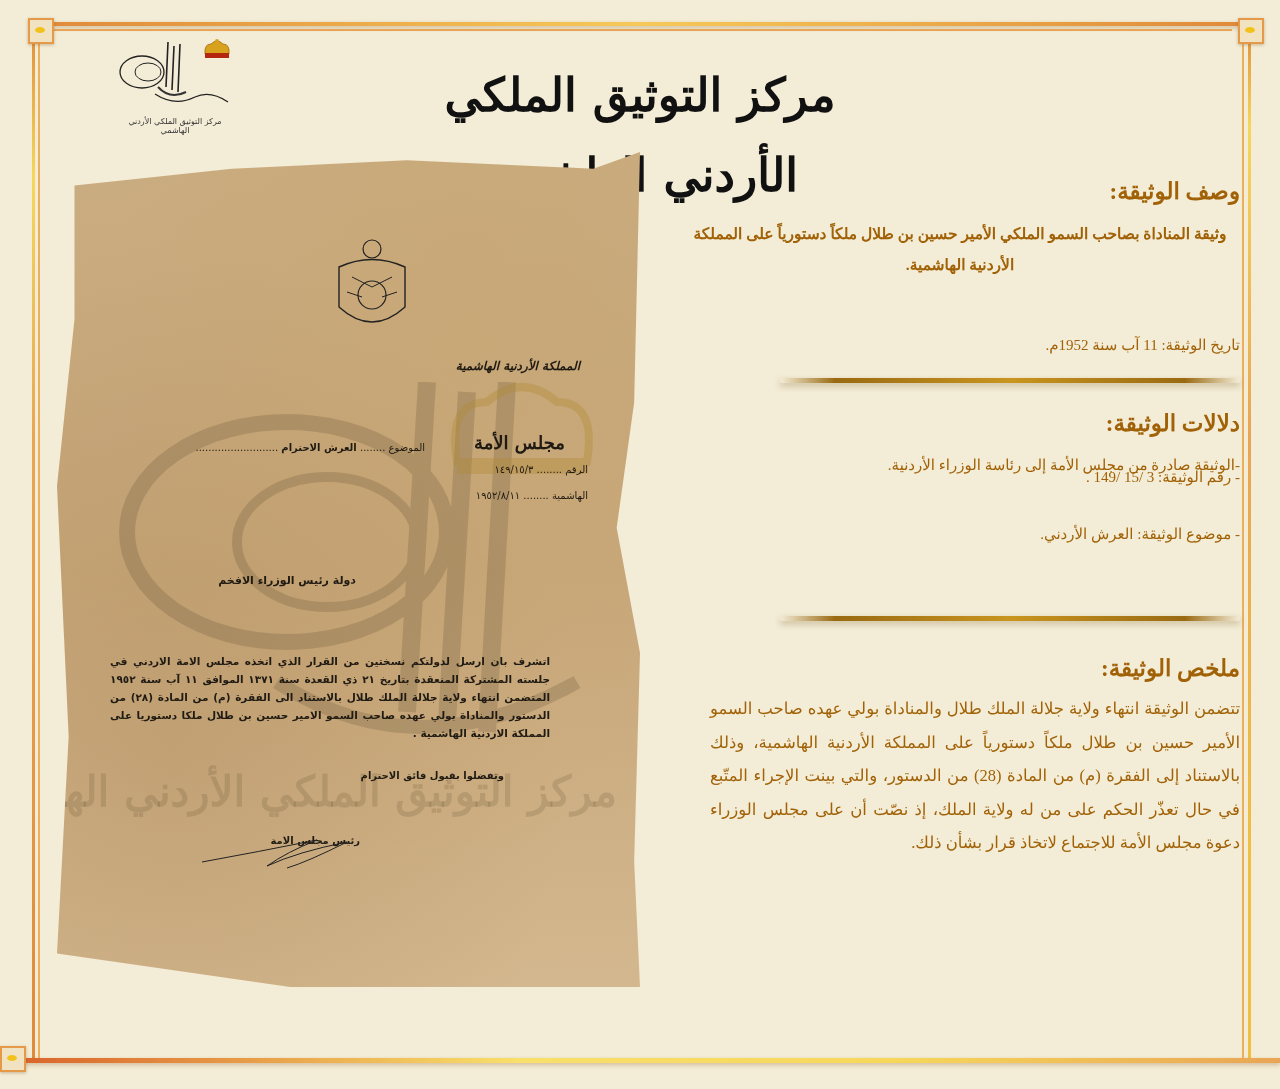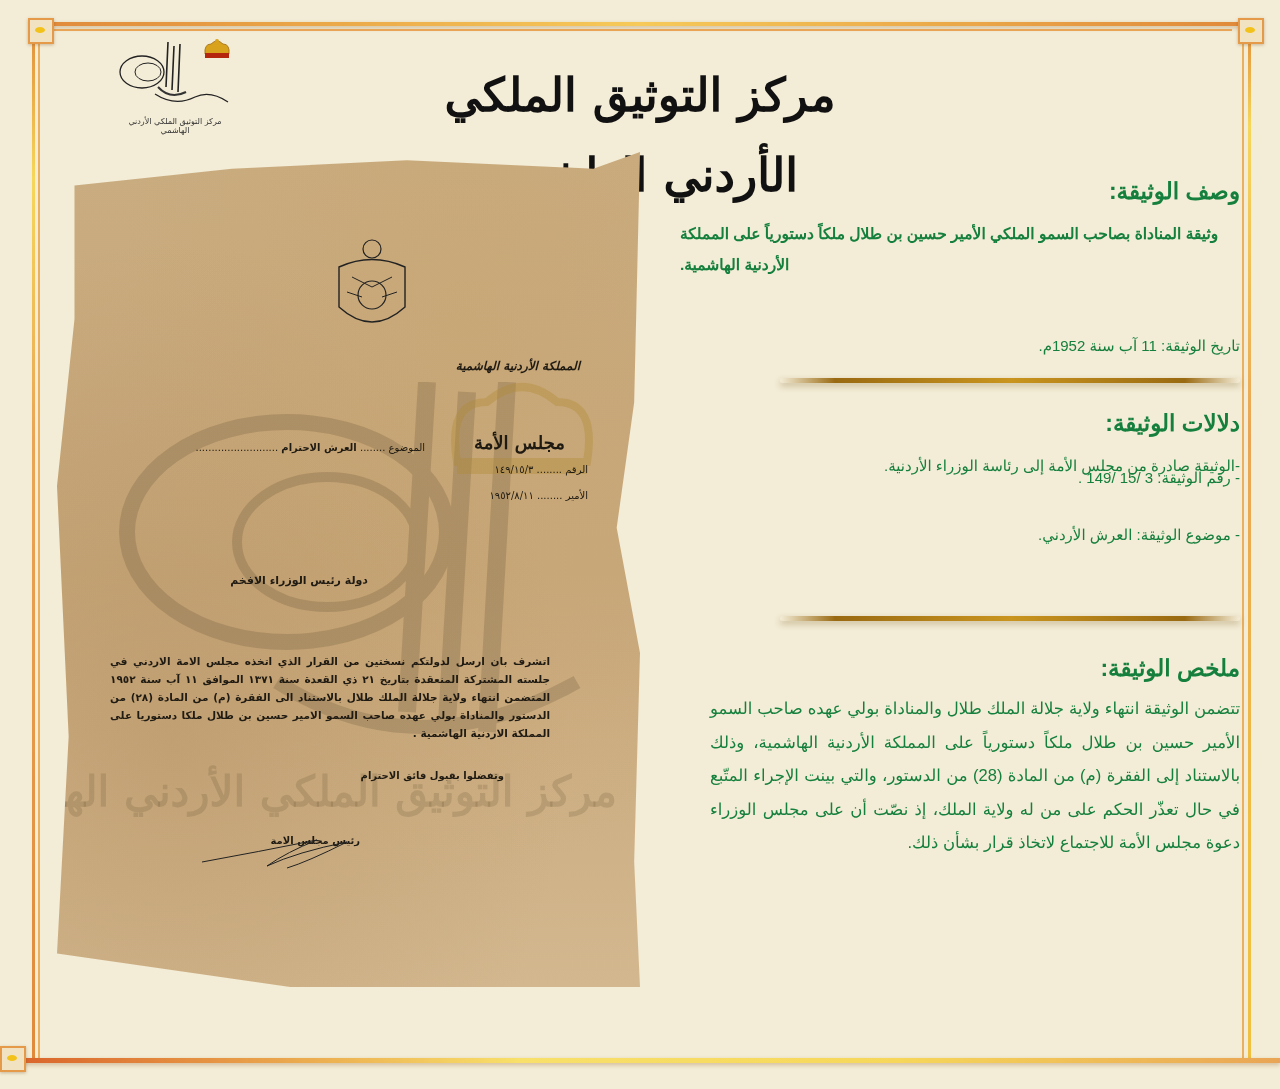--- a/index.html
+++ b/index.html
@@ -48,27 +48,27 @@
   .crown-watermark { position:absolute; left:390px; top:220px; width:150px; height:110px; opacity:.35; }
   .tughra-watermark { position:absolute; left:40px; top:230px; width:520px; height:420px; opacity:.22; }
   .callig-watermark { position:absolute; left:20px; top:615px; width:540px; font-family:"DejaVu Serif",serif;
     font-size:42px; font-weight:bold; color:rgba(90,70,40,.18); direction:rtl; text-align:center; white-space:nowrap; }
   .p-kingdom { position:absolute; right:60px; top:207px; font-size:12px; font-style:italic; font-weight:bold; }
   .p-council { position:absolute; right:75px; top:280px; font-size:18px; font-weight:bold; font-family:"DejaVu Serif",serif;text-align:right; }
   .p-line { position:absolute; font-size:10px; }
   .p-ref { right:52px; top:312px; }
   .p-date { right:52px; top:338px; }
   .p-subject { right:215px; top:290px; }
-  .p-addressee { right:272px; top:422px; font-size:11px; font-weight:bold; }
+  .p-addressee { right:284px; top:422px; font-size:11px; font-weight:bold; }
   .p-body { position:absolute; right:90px; top:500px; width:440px; font-size:10.5px; font-weight:bold; line-height:18px; text-align:justify;margin-left:42px; }
   .p-closing { position:absolute; right:136px; top:618px; font-size:10px; font-weight:bold; }
   .p-sign-title { position:absolute; right:280px; top:683px; font-size:10px; font-weight:bold; }
   .sign { position:absolute; left:140px; top:680px; width:170px; height:40px; }
 
-  .rcol { position:absolute; right:40px; direction:rtl; color:#15803d; font-family:Liberation Sans, sans-serif; }
+  .rcol { position:absolute; right:40px; direction:rtl; color:#a16207; font-family:Liberation Serif, serif; }
   .h { font-size:23px; font-weight:bold; }
   .t { font-size:15.5px; font-weight:bold; line-height:31px; }
   .t2 { font-size:15px; line-height:31px; }
   .divider { position:absolute; left:780px; width:460px; height:5px;
     background:linear-gradient(90deg, transparent, #9a6a12 12%, #c9951f 50%, #9a6a12 88%, transparent);
     box-shadow:0 3px 6px rgba(120,90,30,.35); border-radius:3px; }
   .summary { font-size:16.5px; line-height:33.5px; text-align:justify; width:530px; }
 </style>
 </head>
 <body>
@@ -121,37 +121,37 @@
       <rect x="10" y="88" width="130" height="14" fill="#b08a30"></rect>
     </svg>
     <div class="callig-watermark">مركز التوثيق الملكي الأردني الهاشمي</div>
 
     <div class="p-kingdom">المملكة الأردنية الهاشمية</div>
     <div class="p-council">مجلس الأمة</div>
     <div class="p-line p-ref">
       <span>الرقم</span> ........ <span>١٤٩/١٥/٣</span>
     </div>
     <div class="p-line p-date">
-      <span>الأمير</span> ........ <span>١٩٥٢/٨/١١</span>
+      <span>الهاشمية</span> ........ <span>١٩٥٢/٨/١١</span>
     </div>
     <div class="p-line p-subject">
       <span>الموضوع</span> ........ <b>العرش الاحترام</b> ..........................
     </div>
     <div class="p-line p-addressee">دولة رئيس الوزراء الافخم</div>
     <div class="p-body">اتشرف بان ارسل لدولتكم نسختين من القرار الذي اتخذه مجلس الامة الاردني في جلسته المشتركة المنعقدة بتاريخ ٢١ ذي القعدة سنة ١٣٧١ الموافق ١١ آب سنة ١٩٥٢ المتضمن انتهاء ولاية جلالة الملك طلال بالاستناد الى الفقرة (م) من المادة (٢٨) من الدستور والمناداة بولي عهده صاحب السمو الامير حسين بن طلال ملكا دستوريا على المملكة الاردنية الهاشمية .</div>
     <div class="p-closing">وتفضلوا بقبول فائق الاحترام</div>
     <div class="p-sign-title">رئيس مجلس الامة</div>
     <svg class="sign" viewBox="0 0 170 40">
       <path d="M5 30 Q60 20 120 8 Q90 20 70 34 Q100 20 150 10 Q110 30 90 36" stroke="#222" stroke-width="1" fill="none"></path>
     </svg>
   </div>
 </div>
 
 <div class="rcol h" style="top:178px">وصف الوثيقة:</div>
-<div class="rcol t" style="top:218px; width:560px; text-align:left;">وثيقة المناداة بصاحب السمو الملكي الأمير حسين بن طلال ملكاً دستورياً على المملكة الأردنية الهاشمية.</div>
+<div class="rcol t" style="top:218px; width:560px; text-align:center;">وثيقة المناداة بصاحب السمو الملكي الأمير حسين بن طلال ملكاً دستورياً على المملكة الأردنية الهاشمية.</div>
 <div class="rcol t2" style="top:330px">تاريخ الوثيقة: 11 آب سنة 1952م.</div>
 
 <div class="divider" style="top:378px"></div>
 
 <div class="rcol h" style="top:410px">دلالات الوثيقة:</div>
 <div class="rcol t2" style="top:450px">-الوثيقة صادرة من مجلس الأمة إلى رئاسة الوزراء الأردنية.</div>
 <div class="rcol t2" style="top:462px">- رقم الوثيقة: 3 /15 /149 .</div>
 <div class="rcol t2" style="top:519px">- موضوع الوثيقة: العرش الأردني.</div>
 
 <div class="divider" style="top:616px"></div>

